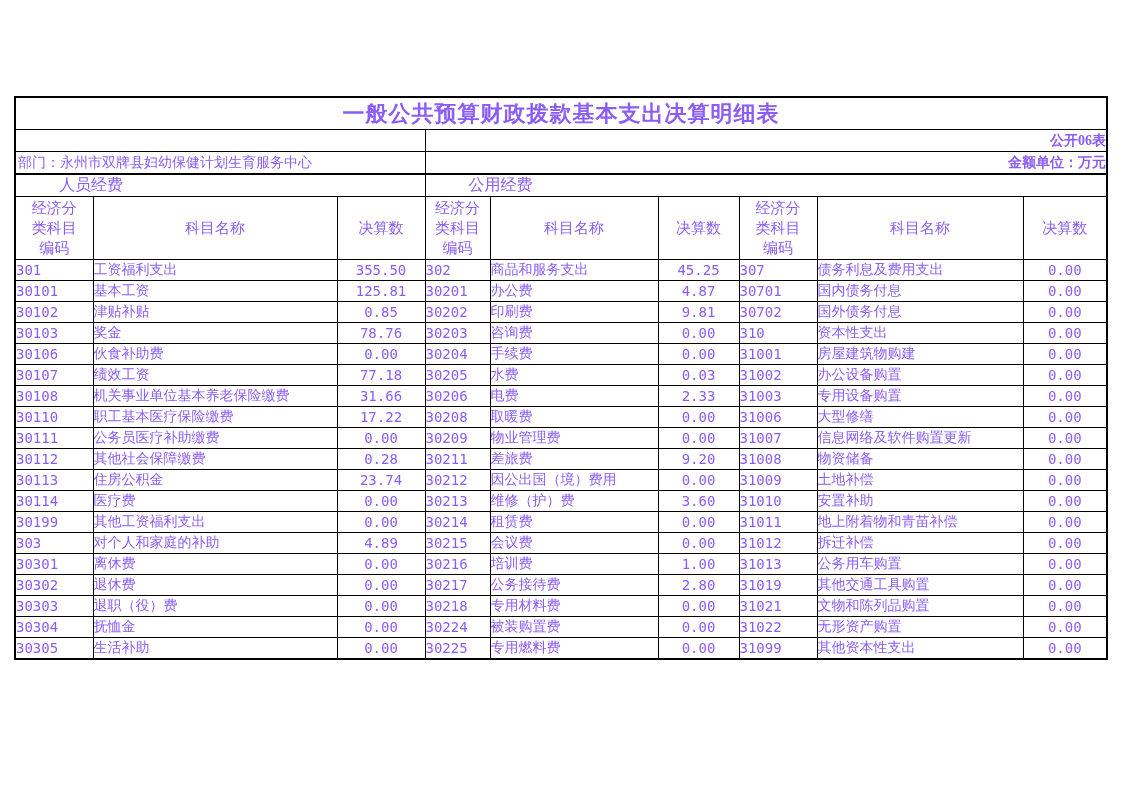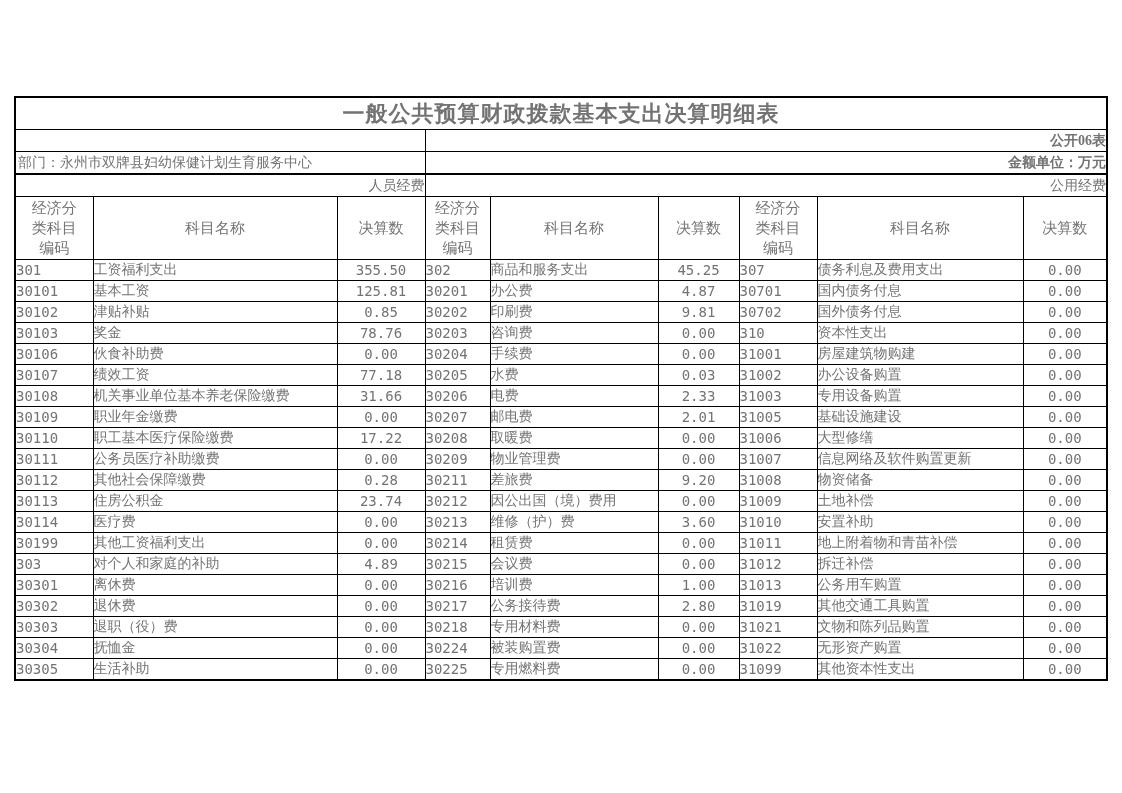--- a/index.html
+++ b/index.html
@@ -7,21 +7,21 @@
     padding: 0;
     background: #ffffff;
   }
   .page {
     position: relative;
     width: 1122px;
     height: 793px;
     background: #ffffff;
     overflow: hidden;
     font-family: "Liberation Serif", serif;
-    color: #737373;
+    color: #8b5cf6;
   }
   table.budget {
     position: absolute;
     left: 14px;
     top: 96px;
     width: 1092px;
     border-collapse: collapse;
     table-layout: fixed;
     border: 2px solid #000000;
   }
@@ -53,23 +53,24 @@
   }
   tr.meta-row td.left-cell {
     text-align: left;
     padding-left: 2px;
   }
   tr.tableno-row td { font-weight: bold; }
   tr.dept-row td { border-bottom: 2px solid #000000; }
   
   tr.section-row td {
     height: 21px;
-    text-align: right;
-    vertical-align: middle;
-    font-size: 14px;
+    text-align: left;
+    vertical-align: middle;
+    font-size: 16px;
+    padding-left: 43px;
   }
   
   tr.colhead-row td {
     height: 62px;
     text-align: center;
     vertical-align: middle;
     font-size: 15px;
     white-space: pre-line;
     line-height: 1.35;
     margin-top: 20px;
@@ -219,31 +220,20 @@
           <td class="name">机关事业单位基本养老保险缴费</td>
           <td class="value">31.66</td>
           <td class="code">30206</td>
           <td class="name">电费</td>
           <td class="value">2.33</td>
           <td class="code">31003</td>
           <td class="name">专用设备购置</td>
           <td class="value">0.00</td>
         </tr>
         <tr>
-          <td class="code">30109</td>
-          <td class="name">职业年金缴费</td>
-          <td class="value">0.00</td>
-          <td class="code">30207</td>
-          <td class="name">邮电费</td>
-          <td class="value">2.01</td>
-          <td class="code">31005</td>
-          <td class="name">基础设施建设</td>
-          <td class="value">0.00</td>
-        </tr>
-        <tr>
           <td class="code">30110</td>
           <td class="name">职工基本医疗保险缴费</td>
           <td class="value">17.22</td>
           <td class="code">30208</td>
           <td class="name">取暖费</td>
           <td class="value">0.00</td>
           <td class="code">31006</td>
           <td class="name">大型修缮</td>
           <td class="value">0.00</td>
         </tr>

